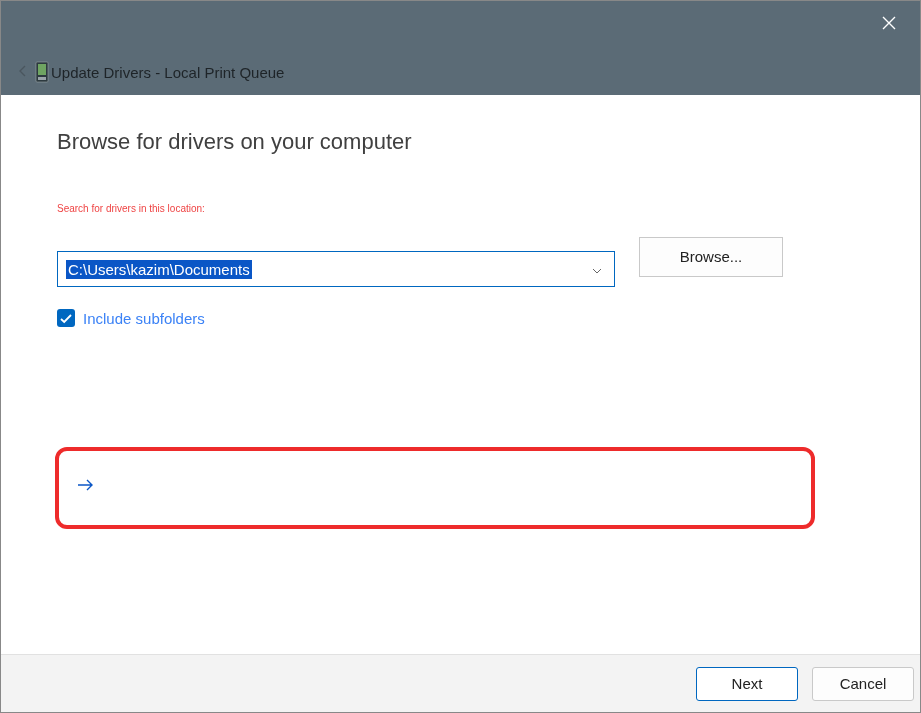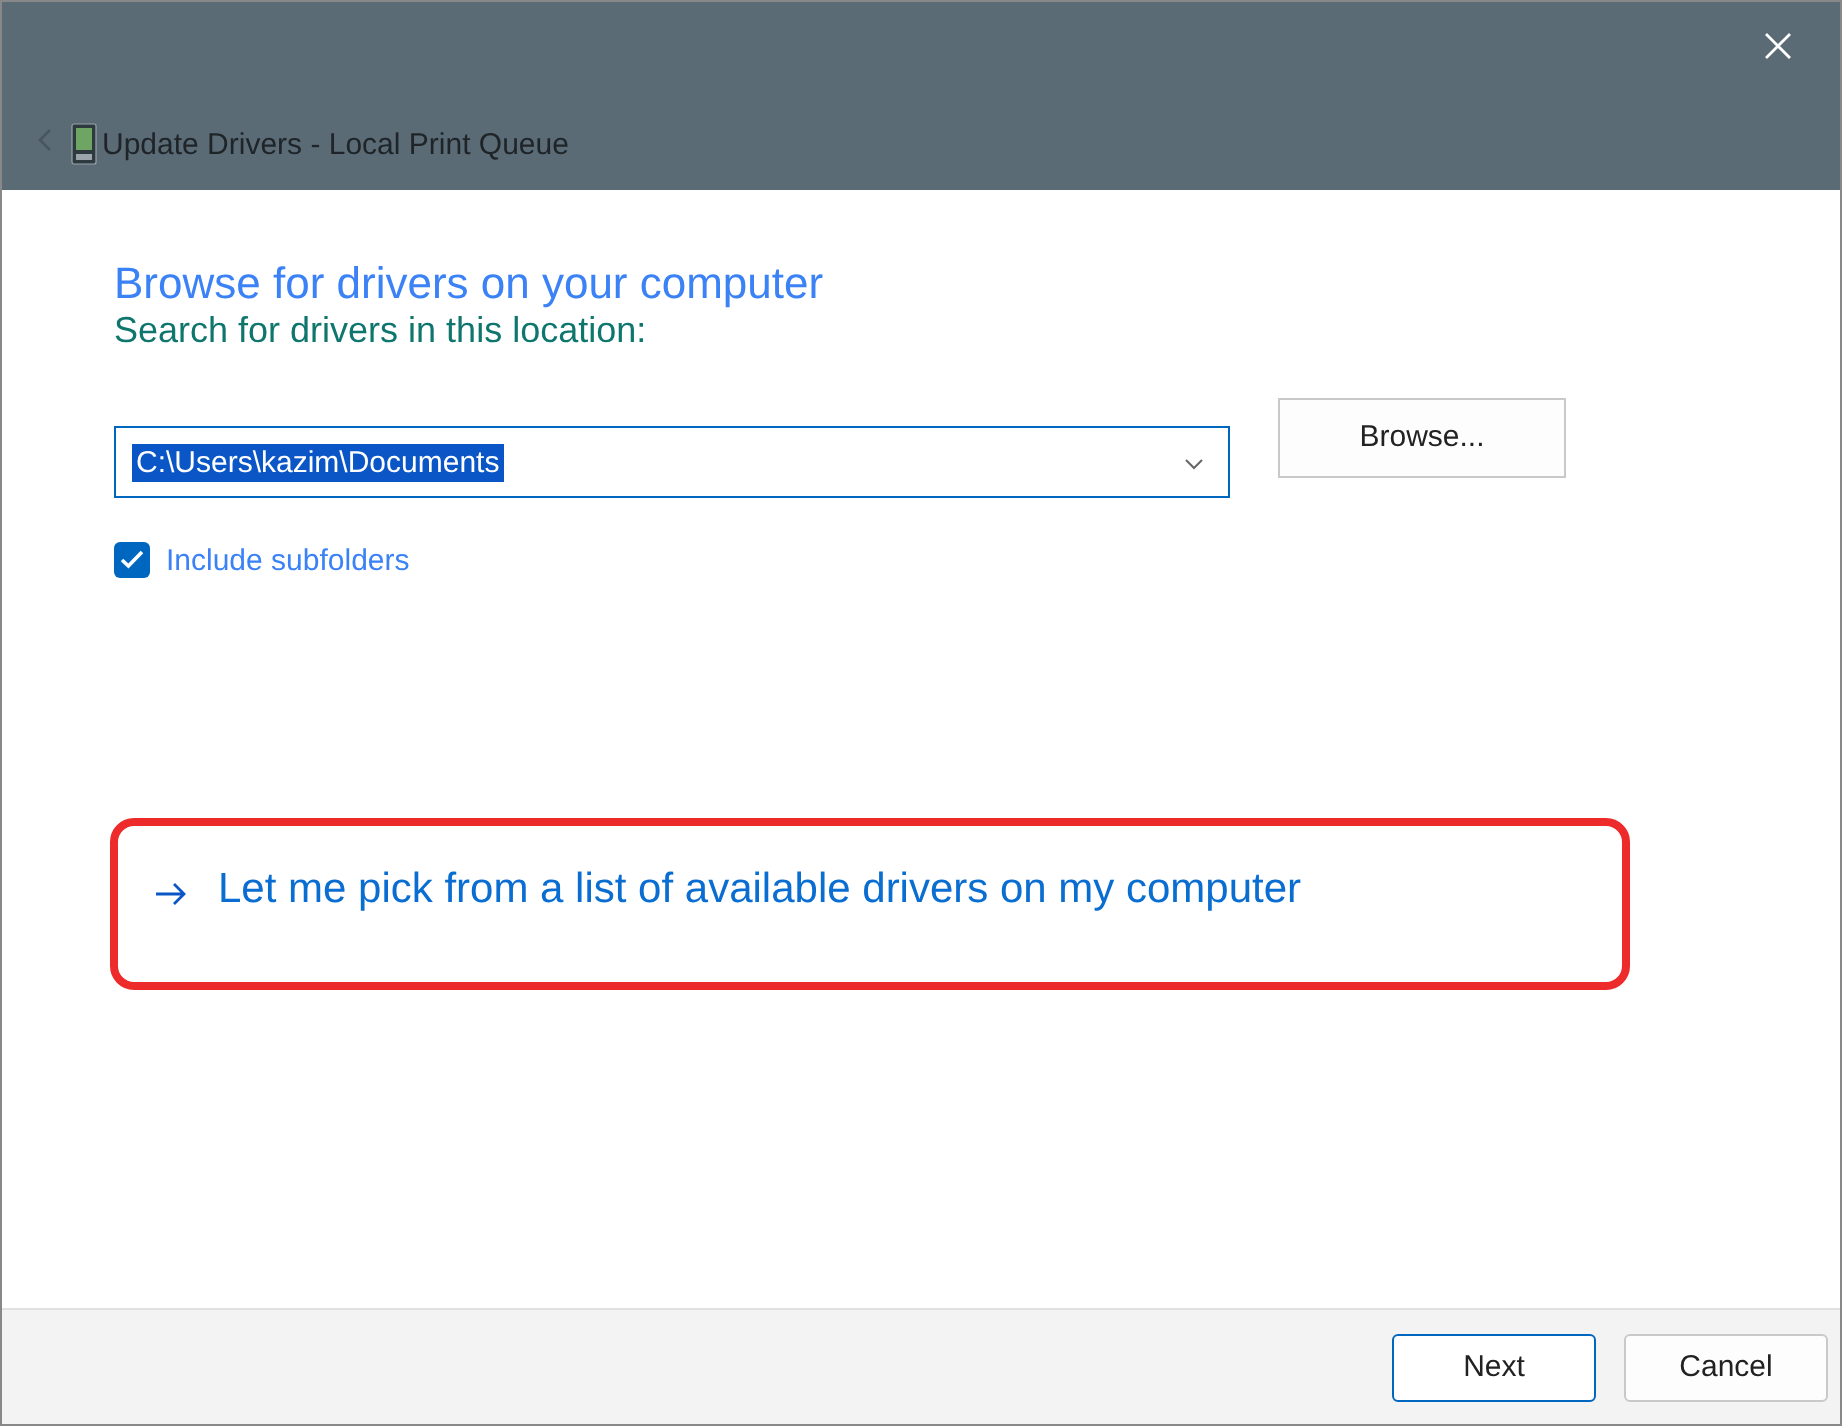--- a/index.html
+++ b/index.html
@@ -56,27 +56,28 @@
     }
     .header-row .title-text { color: #1e2428; font-size: 15px; }
     .content {
       padding: 34px 56px 0 56px;
       background: #fff;
       height: calc(100% - 48px - 46px - 58px);
       overflow: hidden;
       position: relative;
     }
     .page-heading {
-      color: #3b82f6;
+      color: #404040;
       font-size: 22px;
       font-weight: 400;
+      margin-bottom: 48px;
     }
     .field-label {
-      font-size: 18px;
-      color: #0f766e;
+      font-size: 10px;
+      color: #ef4444;
       margin-bottom: 12px;
     }
     .path-row {
       display: flex;
       gap: 24px;
       align-items: center;
       margin-bottom: 22px;
     }
     .path-combo {
       width: 558px;
@@ -249,21 +250,20 @@
     <span>Include subfolders</span>
   </div>
 
   <div class="pick-option">
     <div class="arrow-col">
       <svg width="18" height="16" viewBox="0 0 18 16">
           <path d="M1 8 L15 8 M10 3 L15 8 L10 13" stroke="#0a56c6" stroke-width="1.4" fill="none"></path>
         </svg>
     </div>
     <div>
-      <div class="pick-title">Let me pick from a list of available drivers on my computer</div>
     </div>
   </div>
 </div>
 
 <div class="footer">
   <button class="next-btn">Next</button>
   <button class="cancel-btn">Cancel</button>
 </div>
 
 </body></html>

